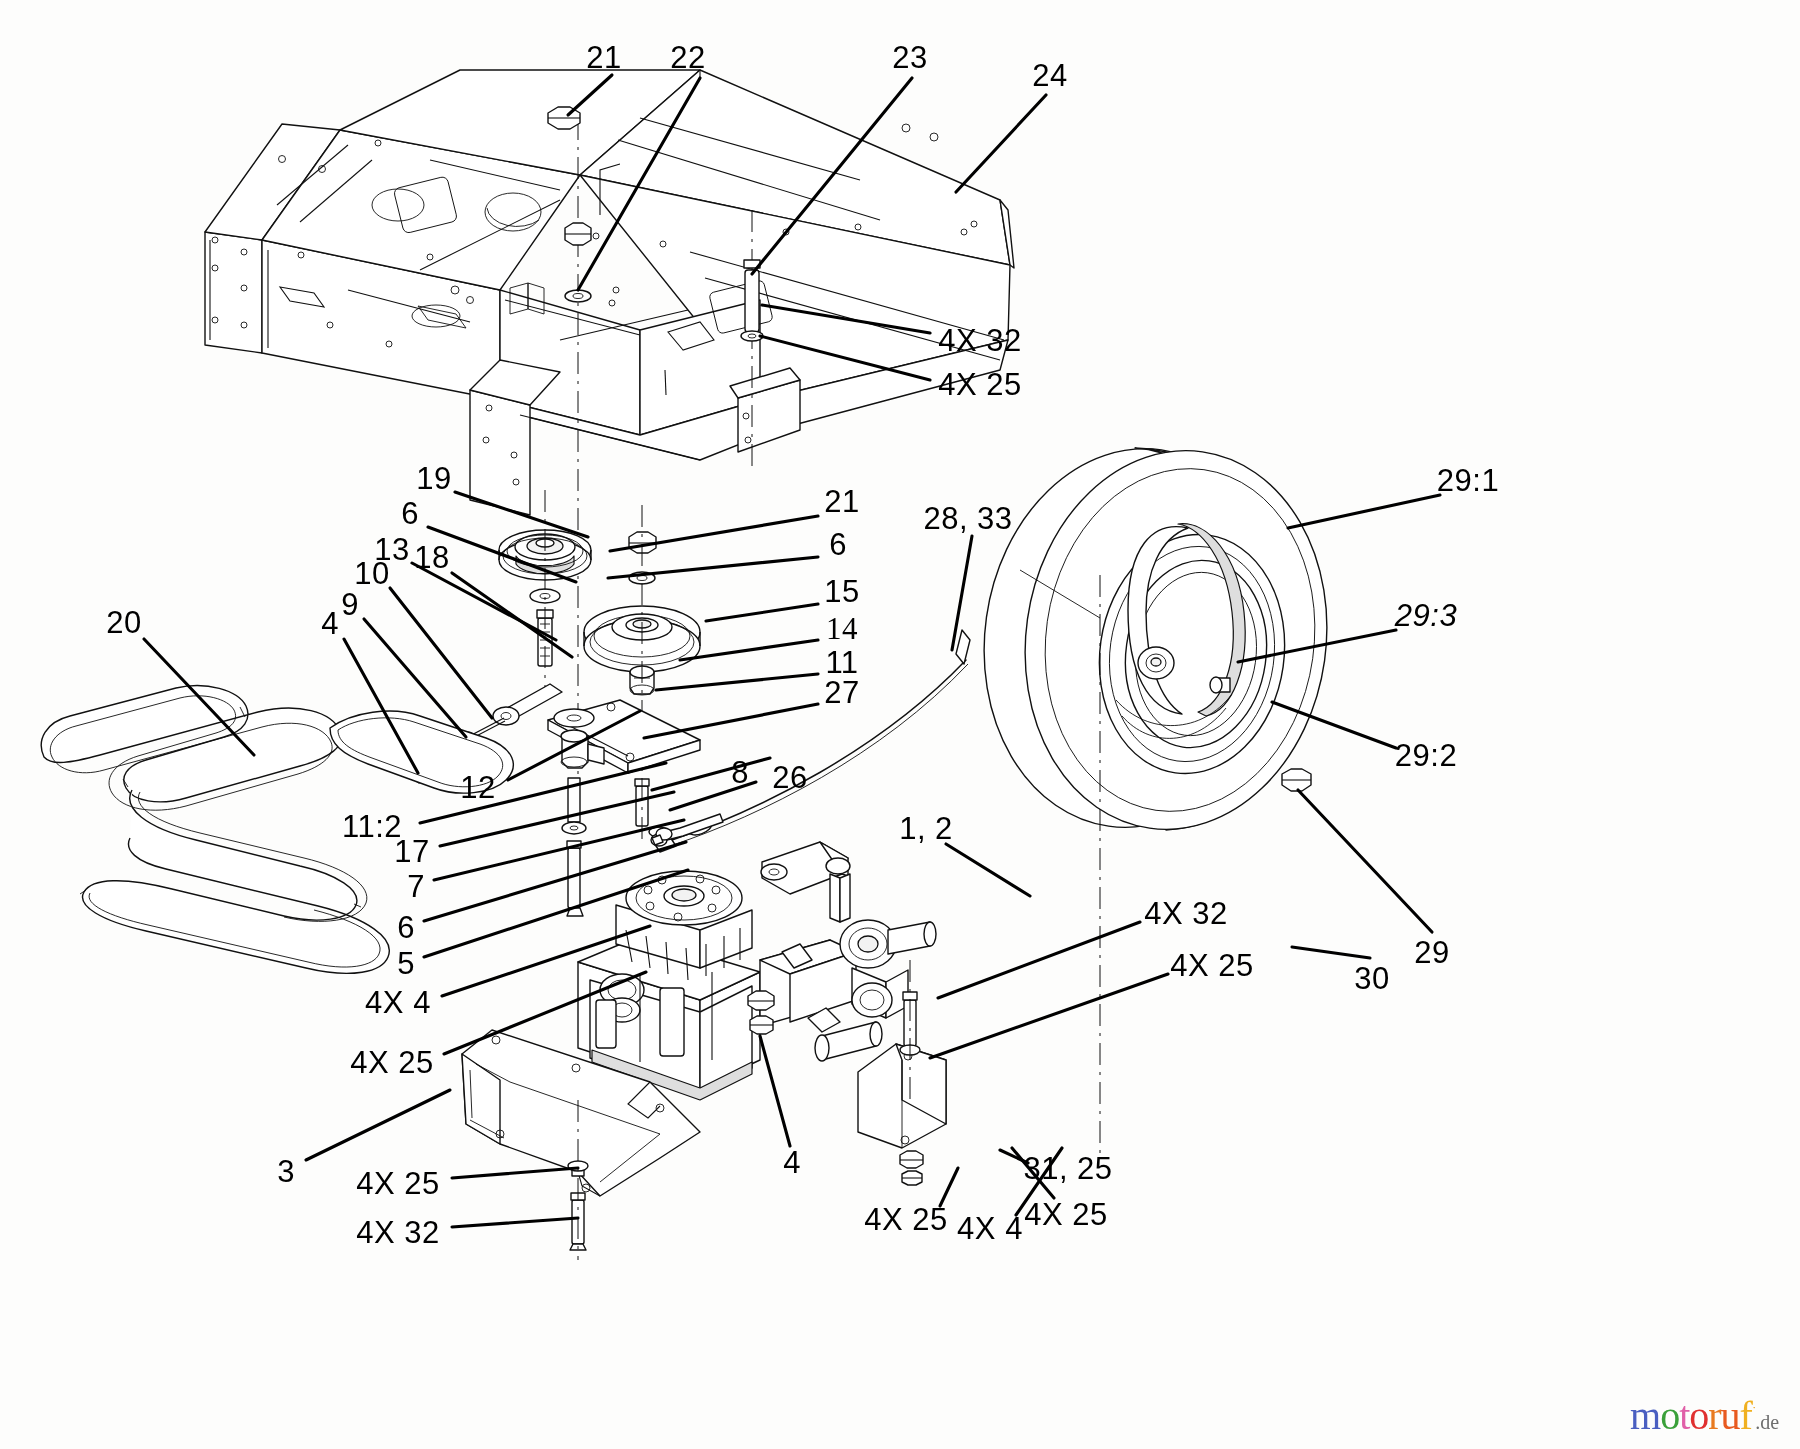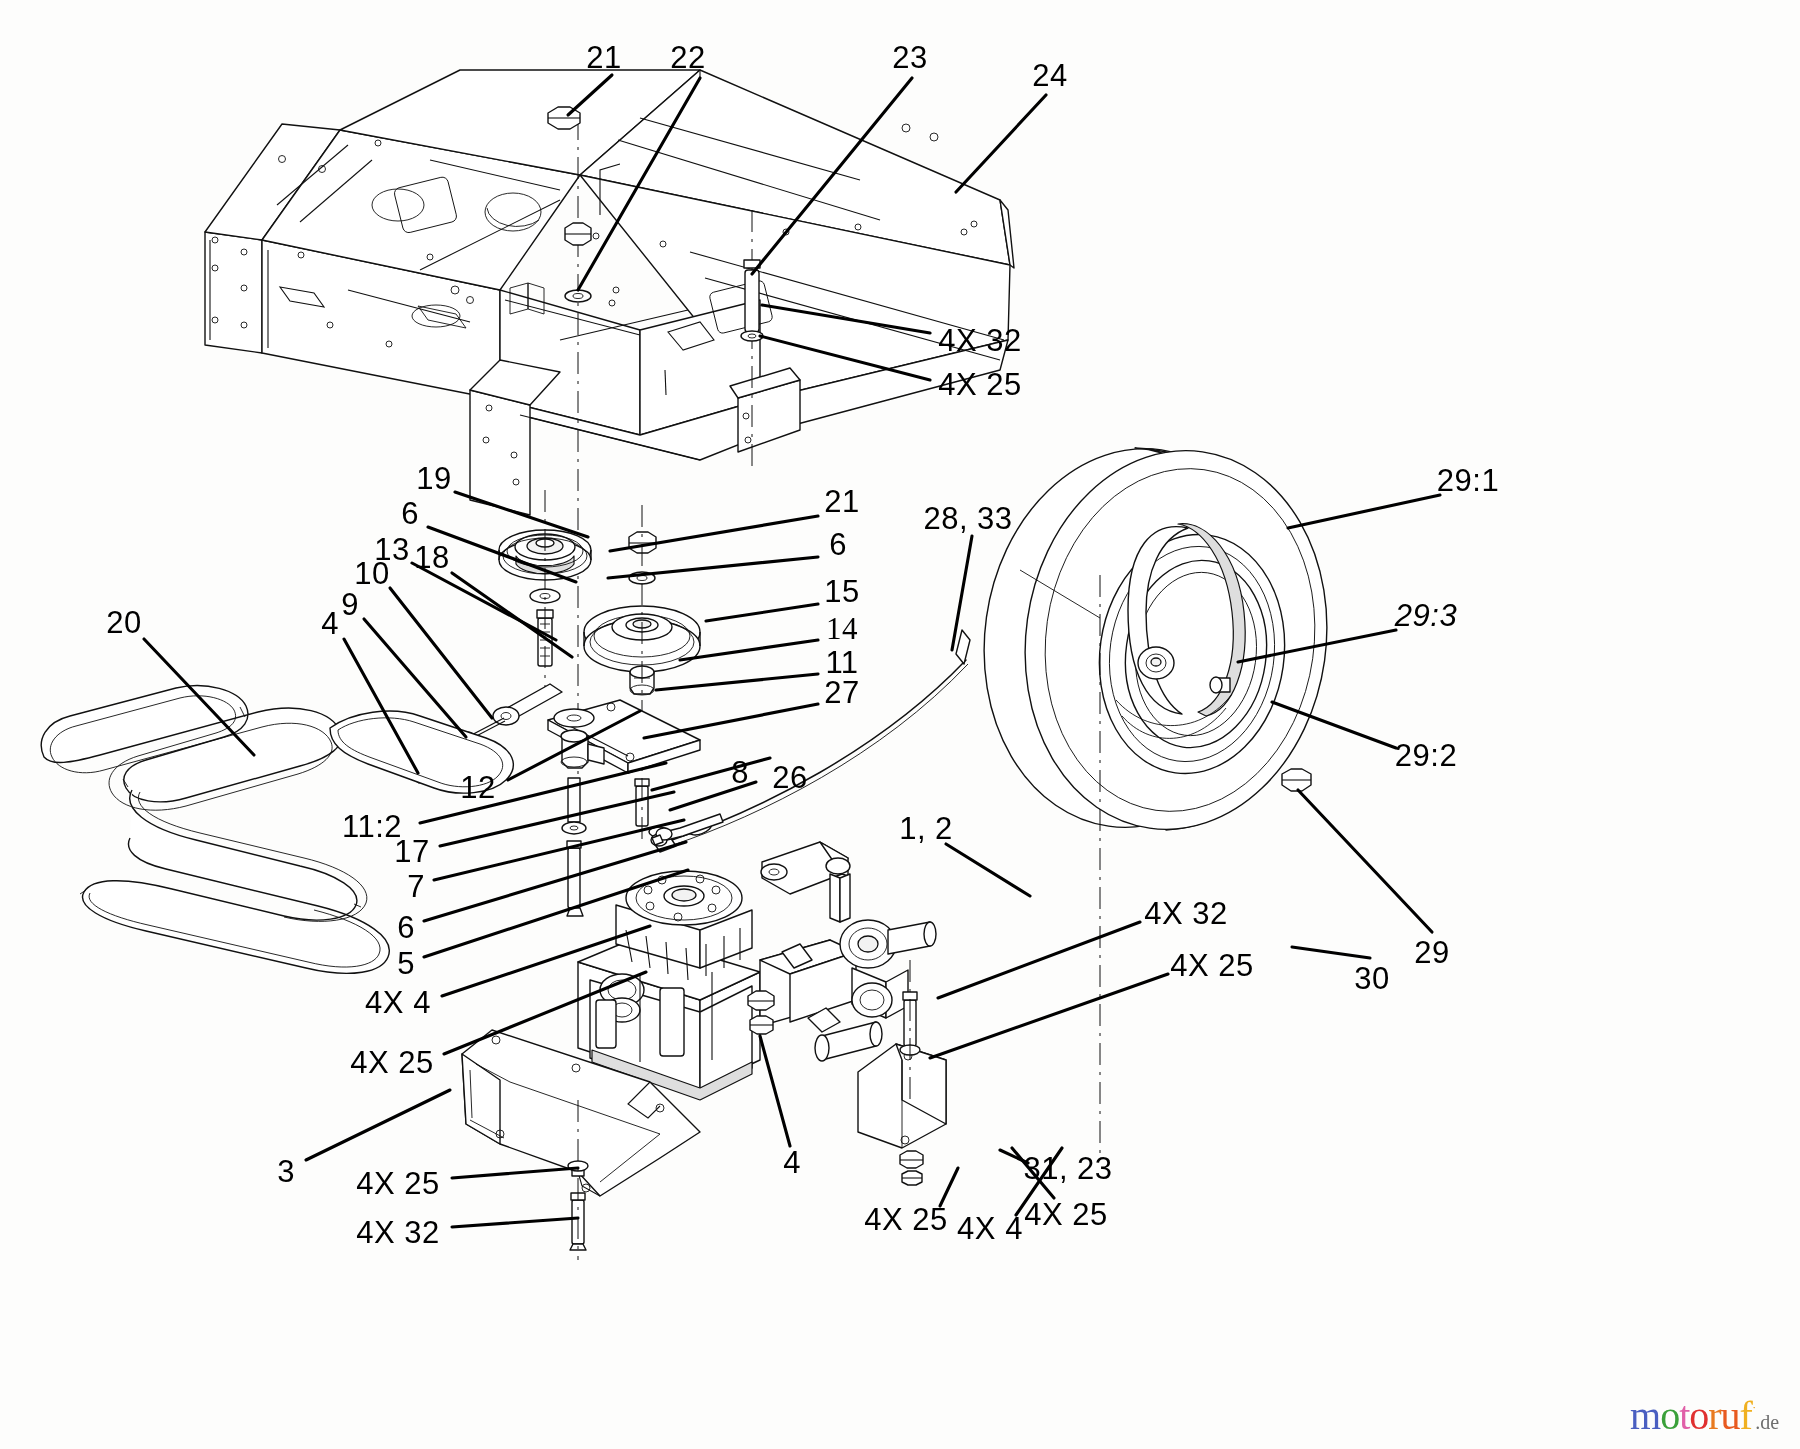--- a/index.html
+++ b/index.html
@@ -538,18 +538,18 @@
       <div class="lbl" style="left: 1212px; top: 965px;">4X 25</div>
       <div class="lbl" style="left: 1372px; top: 978px;">30</div>
       <div class="lbl" style="left: 1432px; top: 952px;">29</div>
       <div class="lbl" style="left: 286px; top: 1171px;">3</div>
       <div class="lbl" style="left: 398px; top: 1183px;">4X 25</div>
       <div class="lbl" style="left: 398px; top: 1232px;">4X 32</div>
       <div class="lbl" style="left: 792px; top: 1162px;">4</div>
       <div class="lbl" style="left: 906px; top: 1219px;">4X 25</div>
       <div class="lbl" style="left: 990px; top: 1228px;">4X 4</div>
       <div class="lbl" style="left: 1066px; top: 1214px;">4X 25</div>
-      <div class="lbl" style="left: 1068px; top: 1168px;">31, 23</div>
+      <div class="lbl" style="left: 1068px; top: 1168px;">31, 25</div>
     </div>
 
   <div class="wm" id="watermark" style="left:1630px;top:1392px;"><span style="color: rgb(74, 95, 193);">m</span><span style="color: rgb(58, 160, 58);">o</span><span style="color: rgb(224, 96, 168);">t</span><span style="color: rgb(224, 48, 48);">o</span><span style="color: rgb(232, 122, 32);">r</span><span style="color: rgb(232, 90, 32);">u</span><span style="color: rgb(240, 176, 32);">f</span><span class="dot" style="color: rgb(232, 160, 32);">˙</span><span class="de" style="color: rgb(110, 110, 110);">.de</span></div>
 
 </div>
 
 </body></html>

